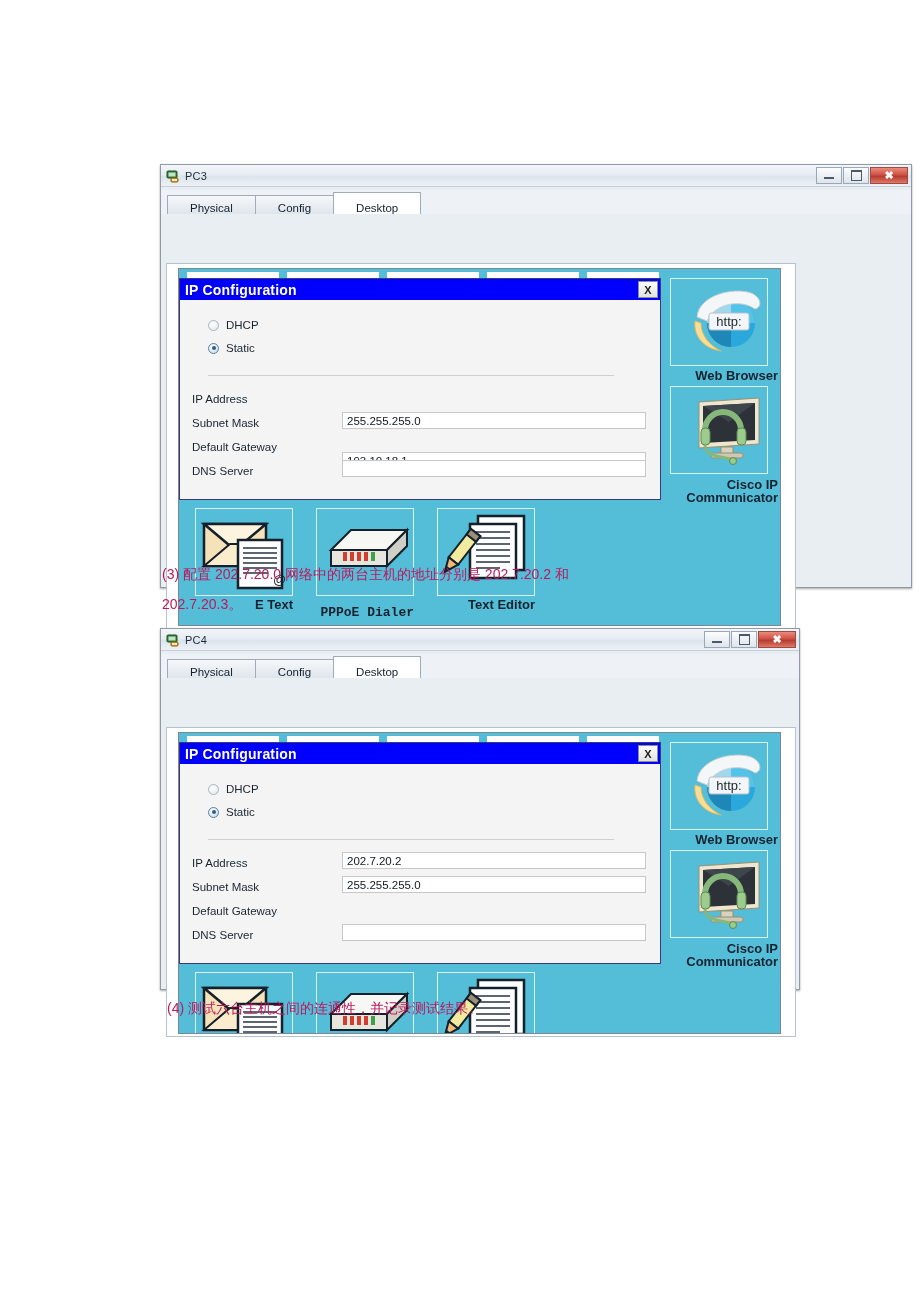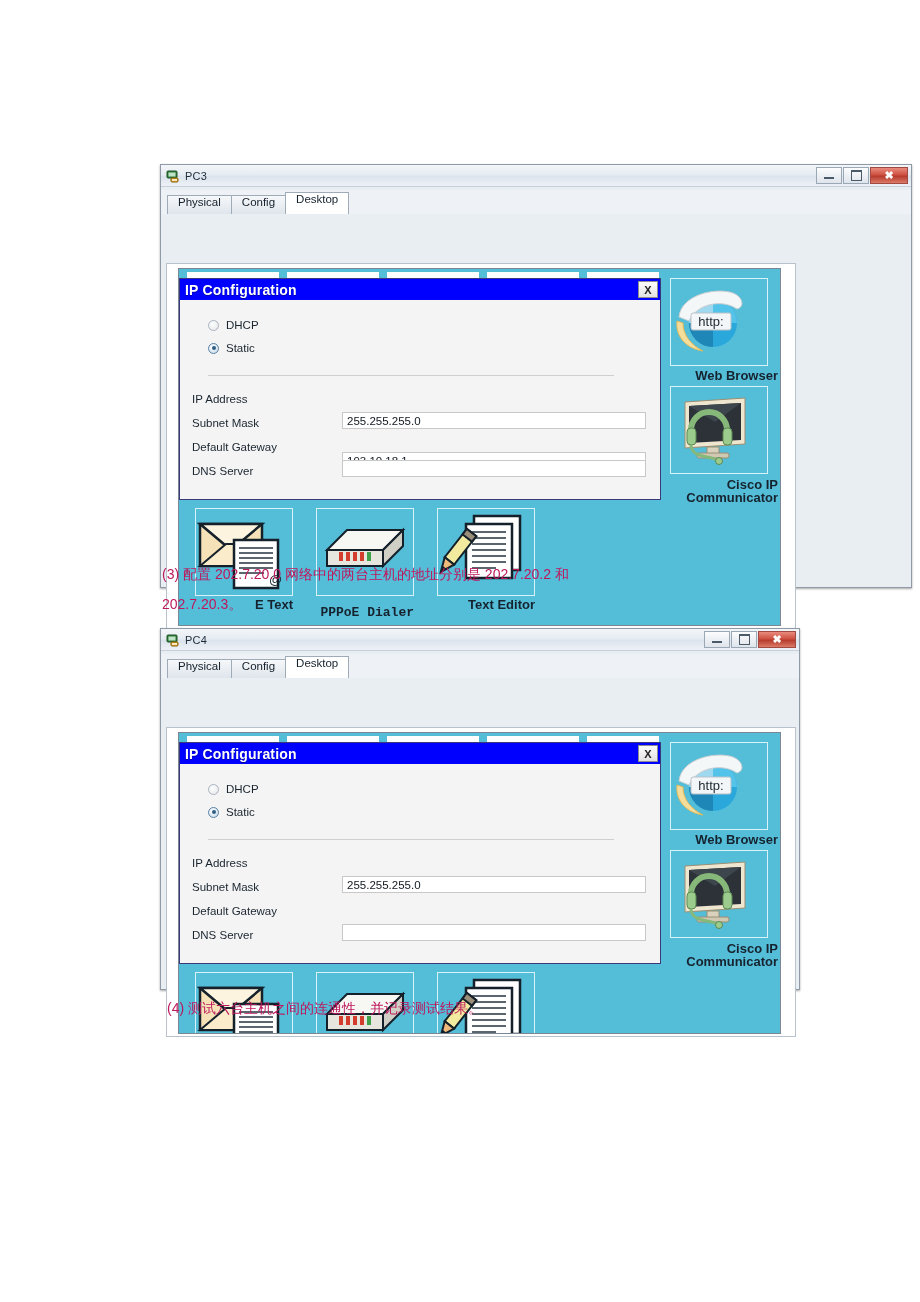--- a/index.html
+++ b/index.html
@@ -65,22 +65,22 @@
   
   .tabstrip{
     display:flex;align-items:flex-end;
     height:24px;
     padding-left:6px;
     background:#eef1f5;
     box-sizing:border-box;
   }
   .tab{
     height:19px;
-    padding:0 10px;
-    display:flex;align-items:flex-start;
+    padding:0 22px;
+    display:flex;align-items:flex-end;
     font-size:11.5px;color:#14202c;
     background:linear-gradient(to bottom,#f6f8fa,#dfe5ec);
     border:1px solid #9fabb7;
     border-bottom:none;
     margin-right:-1px;
     box-sizing:border-box;
   }
   .tab.active{
     height:22px;
     background:#ffffff;
@@ -109,21 +109,21 @@
     position:absolute;
     background:#ffffff;
     border:1px solid #ffffff;
   }
 
   
   .icon-tile{
     position:absolute;
     border:1px solid #d9f1f8;
     box-sizing:border-box;
-    display:flex;align-items:center;justify-content:flex-start;
+    display:flex;align-items:center;justify-content:flex-end;
   }
   .icon-label{
     position:absolute;
     text-align:right;
     font-size:13px;
     font-weight:bold;
     color:#16232f;
     line-height:12px;
     white-space:nowrap;
   }
@@ -576,20 +576,21 @@
           </div>
 
           <div class="radio-row" style="left:28px;top:42px;">
             <span class="radio on"></span>
             <span class="radio-label">Static</span>
           </div>
 
           <div class="sep" style="left:28px;top:75px;width:406px;"></div>
 
           <div class="field-label" style="left:12px;top:93px;">IP Address</div>
+          <div class="field-input" style="left:162px;top:88px;width:304px;height:17px;">202.7.20.2</div>
 
           <div class="field-label" style="left:12px;top:117px;">Subnet Mask</div>
           <div class="field-input" style="left:162px;top:112px;width:304px;height:17px;">255.255.255.0</div>
 
           <div class="field-label" style="left:12px;top:141px;">Default Gateway</div>
 
           <div class="field-label" style="left:12px;top:165px;">DNS Server</div>
           <div class="field-input" style="left:162px;top:160px;width:304px;height:17px;"></div>
         </div>
       </div>

